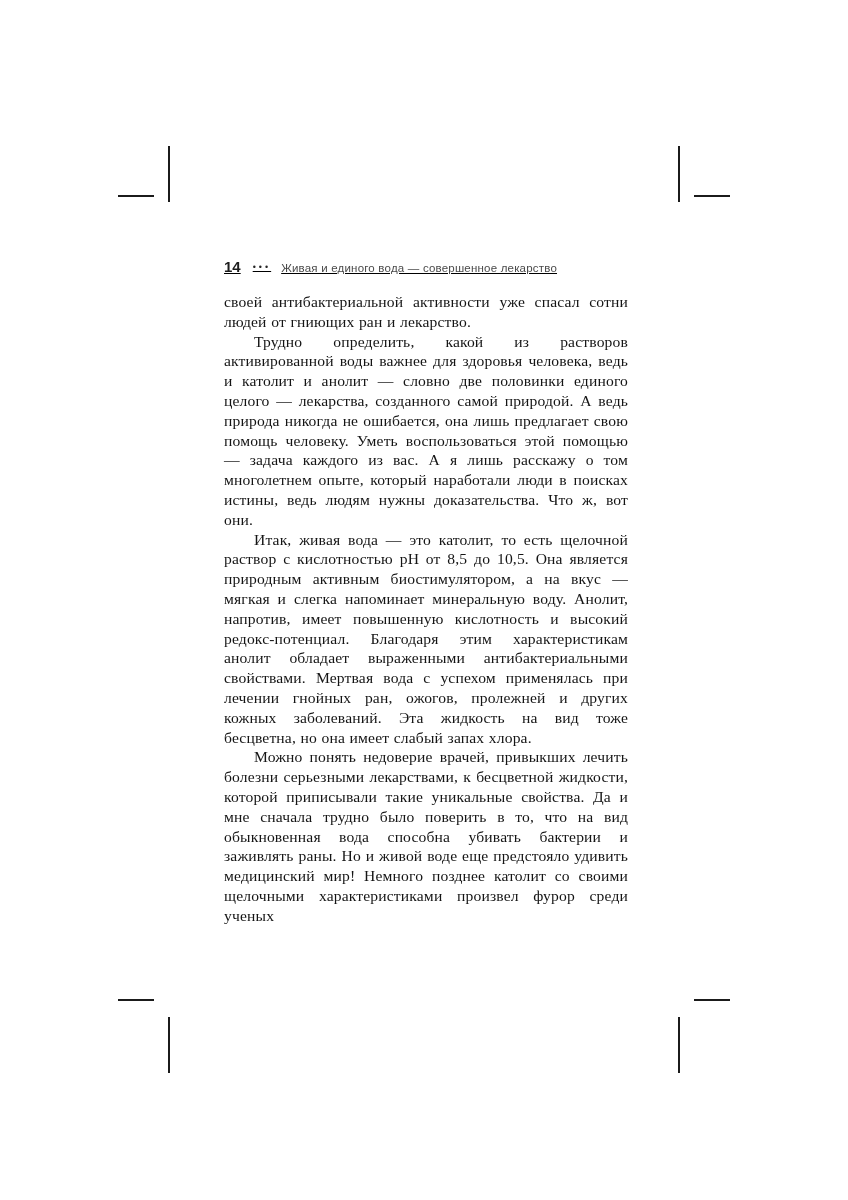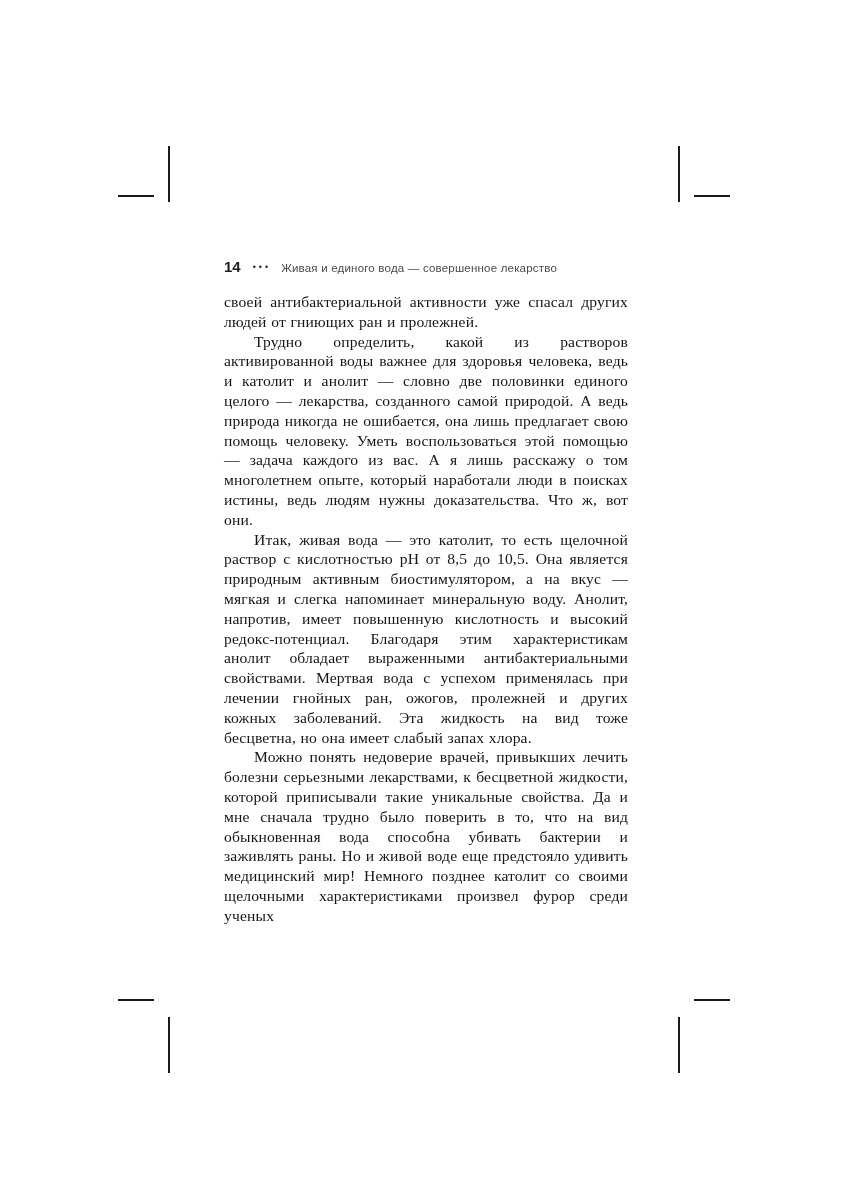--- a/index.html
+++ b/index.html
@@ -35,20 +35,21 @@
     top: 258px;
     width: 404px;
   }
 
   .running-head {
     display: flex;
     align-items: baseline;
     font-family: "Liberation Sans", sans-serif;
     margin-bottom: 17px;
     white-space: nowrap;
+    text-decoration: underline;
   }
   .pagenum {
     font-weight: bold;
     font-size: 15px;
     color: #1d1d1d;
     margin-right: 12px;
   }
   .ornament {
     font-size: 9px;
     letter-spacing: 3px;
@@ -90,21 +91,21 @@
 
   <div class="content">
 
     <div class="running-head">
       <span class="pagenum">14</span>
       <span class="ornament">•••</span>
       <span class="head-title">Живая и единого вода — совершенное лекарство</span>
     </div>
 
     <div class="body-text">
-      <p class="no-indent">своей антибактериальной активности уже спасал других людей от гниющих ран и пролежней.</p>
+      <p class="no-indent">своей антибактериальной активности уже спасал сотни людей от гниющих ран и лекарство.</p>
       <p>Трудно определить, какой из растворов активированной воды важнее для здоровья человека, ведь и католит и анолит — словно две половинки единого целого — лекарства, созданного самой природой. А ведь природа никогда не ошибается, она лишь предлагает свою помощь человеку. Уметь воспользоваться этой помощью — задача каждого из вас. А я лишь расскажу о том многолетнем опыте, который наработали люди в поисках истины, ведь людям нужны доказательства. Что ж, вот они.</p>
       <p>Итак, живая вода — это католит, то есть щелочной раствор с кислотностью pH от 8,5 до 10,5. Она является природным активным биостимулятором, а на вкус — мягкая и слегка напоминает минеральную воду. Анолит, напротив, имеет повышенную кислотность и высокий редокс-потенциал. Благодаря этим характеристикам анолит обладает выраженными антибактериальными свойствами. Мертвая вода с успехом применялась при лечении гнойных ран, ожогов, пролежней и других кожных заболеваний. Эта жидкость на вид тоже бесцветна, но она имеет слабый запах хлора.</p>
       <p>Можно понять недоверие врачей, привыкших лечить болезни серьезными лекарствами, к бесцветной жидкости, которой приписывали такие уникальные свойства. Да и мне сначала трудно было поверить в то, что на вид обыкновенная вода способна убивать бактерии и заживлять раны. Но и живой воде еще предстояло удивить медицинский мир! Немного позднее католит со своими щелочными характеристиками произвел фурор среди ученых</p>
     </div>
 
   </div>
 
 </div>
 
 </body></html>

